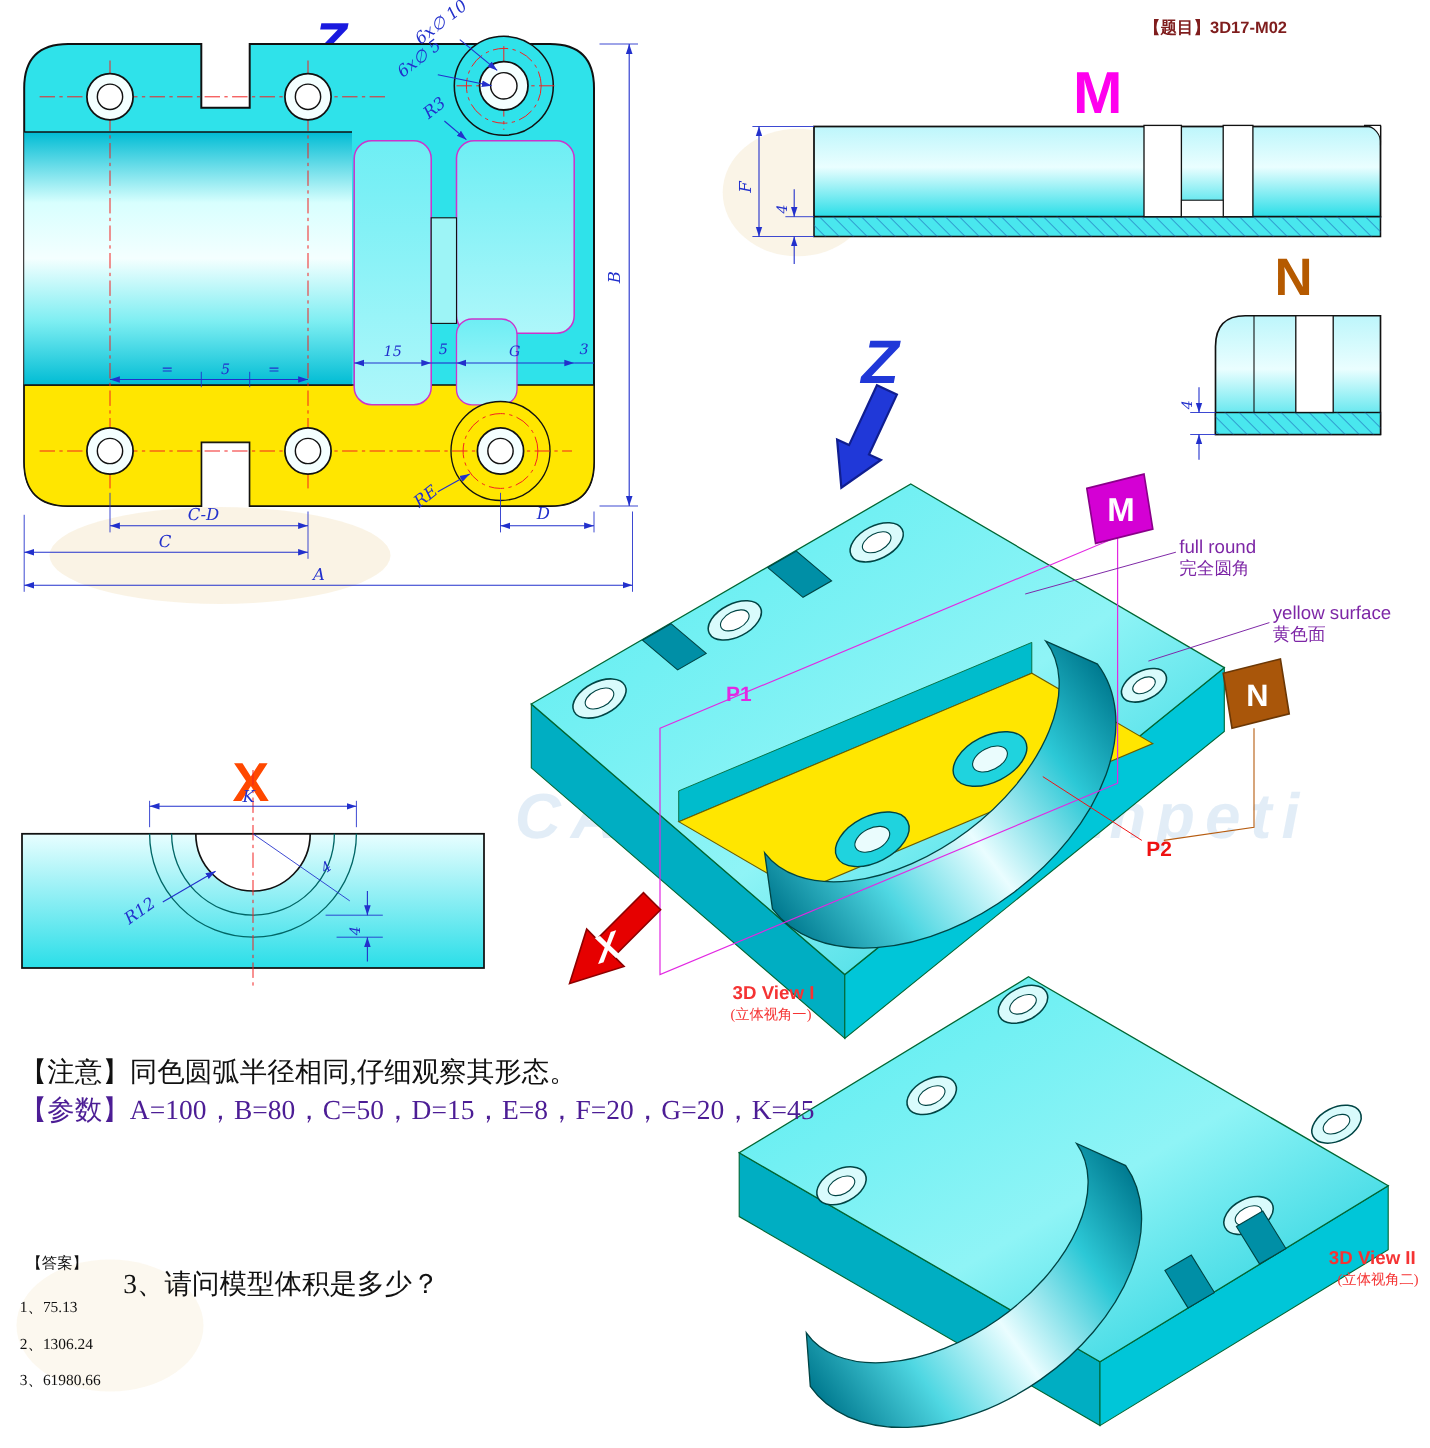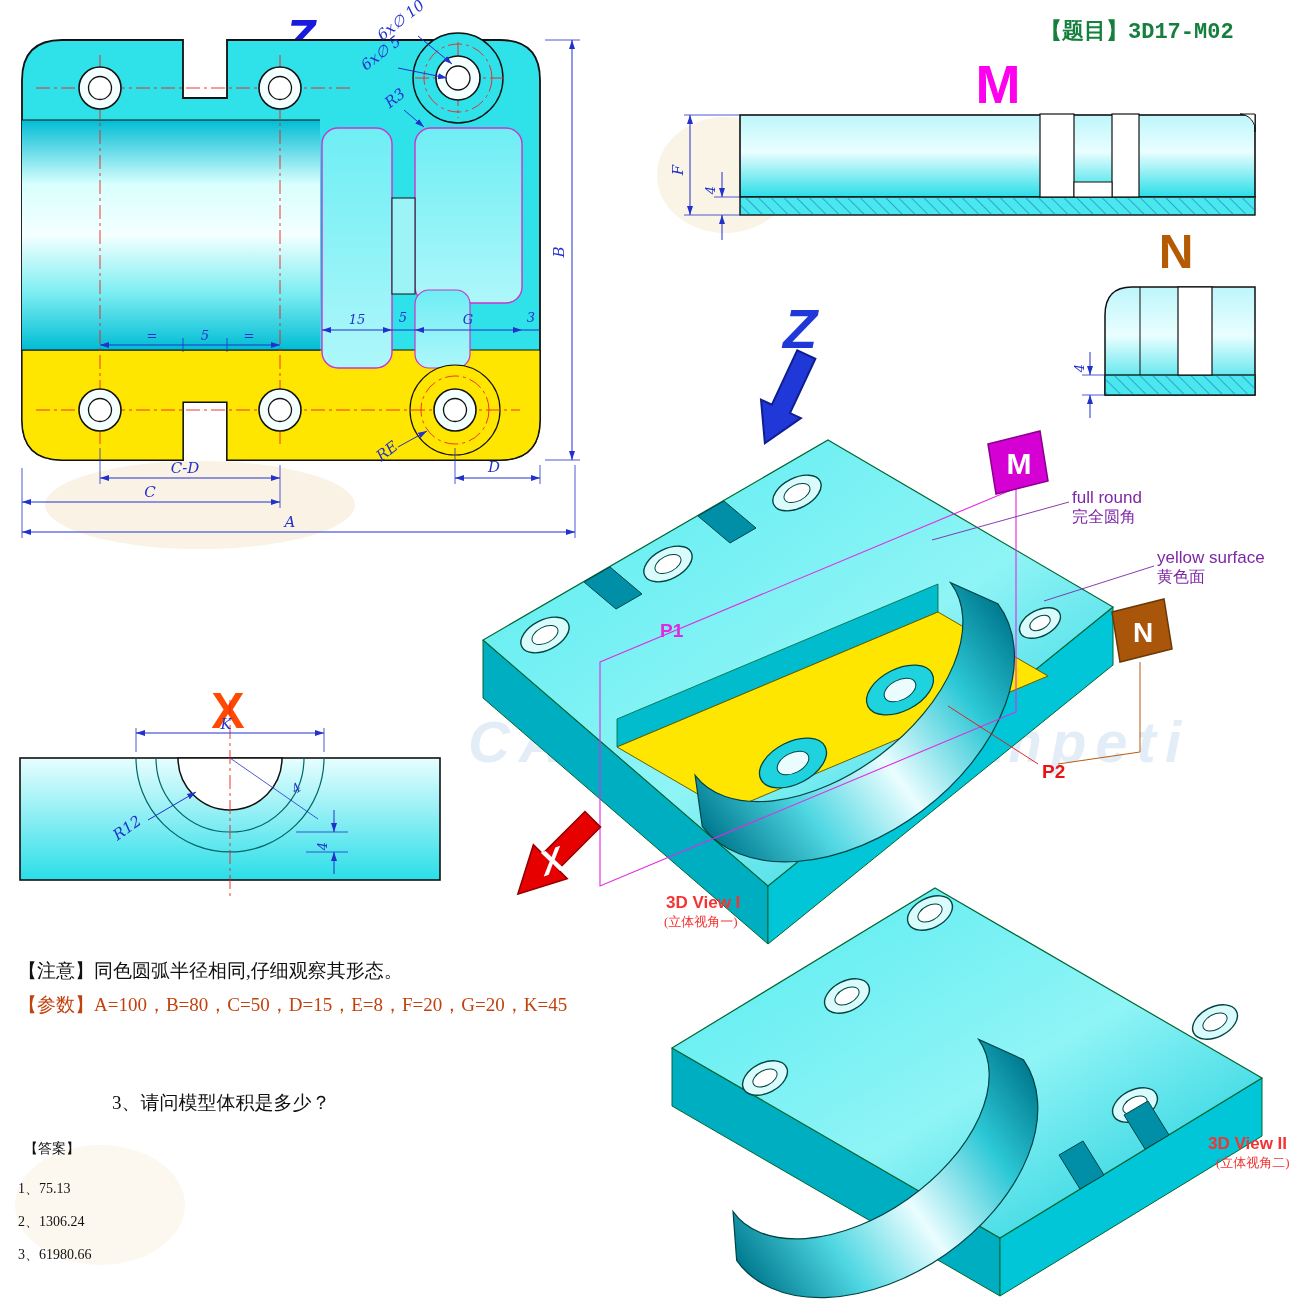--- a/index.html
+++ b/index.html
@@ -1,22 +1,22 @@
 <!DOCTYPE html>
 <html><head>
 <meta charset="utf-8">
 <style>
   html,body{margin:0;padding:0;background:#fff}
   #stage{position:relative;width:1300px;height:1316px;background:#ffffff;overflow:hidden;
          font-family:"Liberation Sans",sans-serif}
   #stage>svg{position:absolute;left:0;top:0}
   .abs{position:absolute;white-space:nowrap}
-  .page-title{font-family:Liberation Mono, monospace;font-weight:600;font-size:22px;color:#15803d}
-  .note-line{font-family:"Liberation Serif",serif;font-size:19px;color:#111}
-  .note-line .red, .note-line.red{color:#c2410c}
+  .page-title{font-family:Liberation Sans, sans-serif;font-weight:600;font-size:15px;color:#7f1d1d}
+  .note-line{font-family:"Liberation Serif",serif;font-size:25px;color:#111}
+  .note-line .red, .note-line.red{color:#4c1d95}
   .ans{font-family:"Liberation Serif",serif;font-size:14px;color:#111}
   .wm{font-style:italic;font-weight:bold;letter-spacing:9px;fill:#7fb0dd;opacity:.22;
       font-size:58px;font-family:"Liberation Sans",sans-serif}
   
   .dimtxt{fill:#2230cc;font-family:"DejaVu Serif",serif;font-style:italic;font-size:15px;text-anchor:middle}
   .dimtxt.sm{font-size:13px}
   .bigletter{font-family:"Liberation Sans",sans-serif;font-weight:bold;text-anchor:middle}
   .capt{font-family:"Liberation Sans",sans-serif;font-weight:bold;fill:#f53333;font-size:17px}
   .capt-sub{font-family:"Liberation Serif",serif;fill:#f53333;font-size:13px}
   .ann{fill:#7d26a6;font-size:17px;font-family:"Liberation Sans",sans-serif}
@@ -342,21 +342,21 @@
 </svg>
 
 <div class="abs page-title" style="left:1040px;top:16px">【题目】3D17-M02</div>
 
 <div class="abs note-line" style="left:18px;top:958px">
   <span>【注意】</span><span>同色圆弧半径相同,仔细观察其形态。</span>
 </div>
 <div class="abs note-line red" style="left:18px;top:992px">
   <span>【参数】</span><span>A=100，B=80，C=50，D=15，E=8，F=20，G=20，K=45</span>
 </div>
-<div class="abs note-line" style="left:112px;top:1090px">
+<div class="abs note-line" style="left:112px;top:1150px">
   <span>3、请问模型体积是多少？</span>
 </div>
 <div class="abs ans" style="left:24px;top:1140px">【答案】</div>
 <div class="abs ans" style="left:18px;top:1180px">1、75.13</div>
 <div class="abs ans" style="left:18px;top:1213px">2、1306.24</div>
 <div class="abs ans" style="left:18px;top:1246px">3、61980.66</div>
 
 </div>
 
 </body></html>

